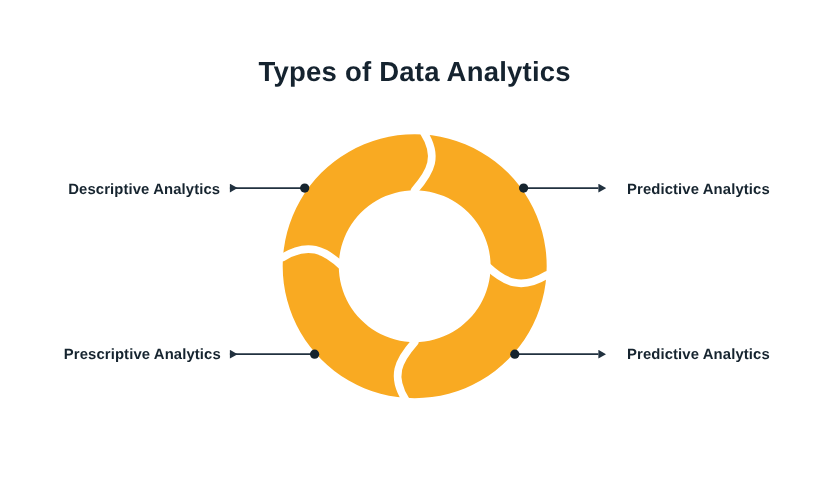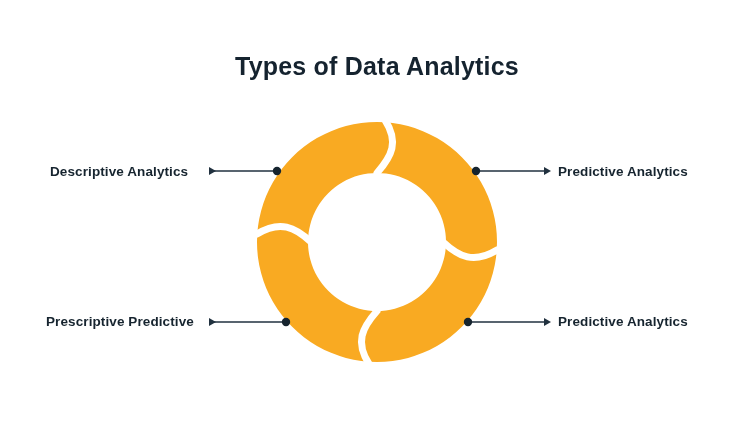--- a/index.html
+++ b/index.html
@@ -30,20 +30,21 @@
     font-family: "Liberation Sans", sans-serif;
   }
   .label {
     position: absolute;
     font-size: 13.5px;
     font-weight: 600;
     color: #16242f;
     letter-spacing: 0.1px;
     white-space: nowrap;
     font-family: "Liberation Sans", sans-serif;
+    margin-left: 12px;
   }
   #label-descriptive  { left: 50px;  top: 164px; }
   #label-prescriptive { left: 46px;  top: 314px; }
   #label-diagnostic   { left: 558px; top: 164px; }
   #label-predictive   { left: 558px; top: 314px; text-align: center; }
   #diagram-svg {
     position: absolute;
     left: 0;
     top: 0;
   }
@@ -97,16 +98,16 @@
     </g>
 
     <g>
       <line x1="468" y1="322" x2="544" y2="322" stroke="#21313f" stroke-width="1.6" marker-end="url(#arrow-right)"></line>
       <circle cx="468" cy="322" r="4.2" fill="#16242f"></circle>
     </g>
   </svg>
 
   <div class="label" id="label-descriptive">Descriptive Analytics</div>
   <div class="label" id="label-diagnostic">Predictive Analytics</div>
-  <div class="label" id="label-prescriptive">Prescriptive Predictive</div>
+  <div class="label" id="label-prescriptive">Prescriptive Analytics</div>
   <div class="label" id="label-predictive">Predictive Analytics</div>
 
 </div>
 
 </body></html>

